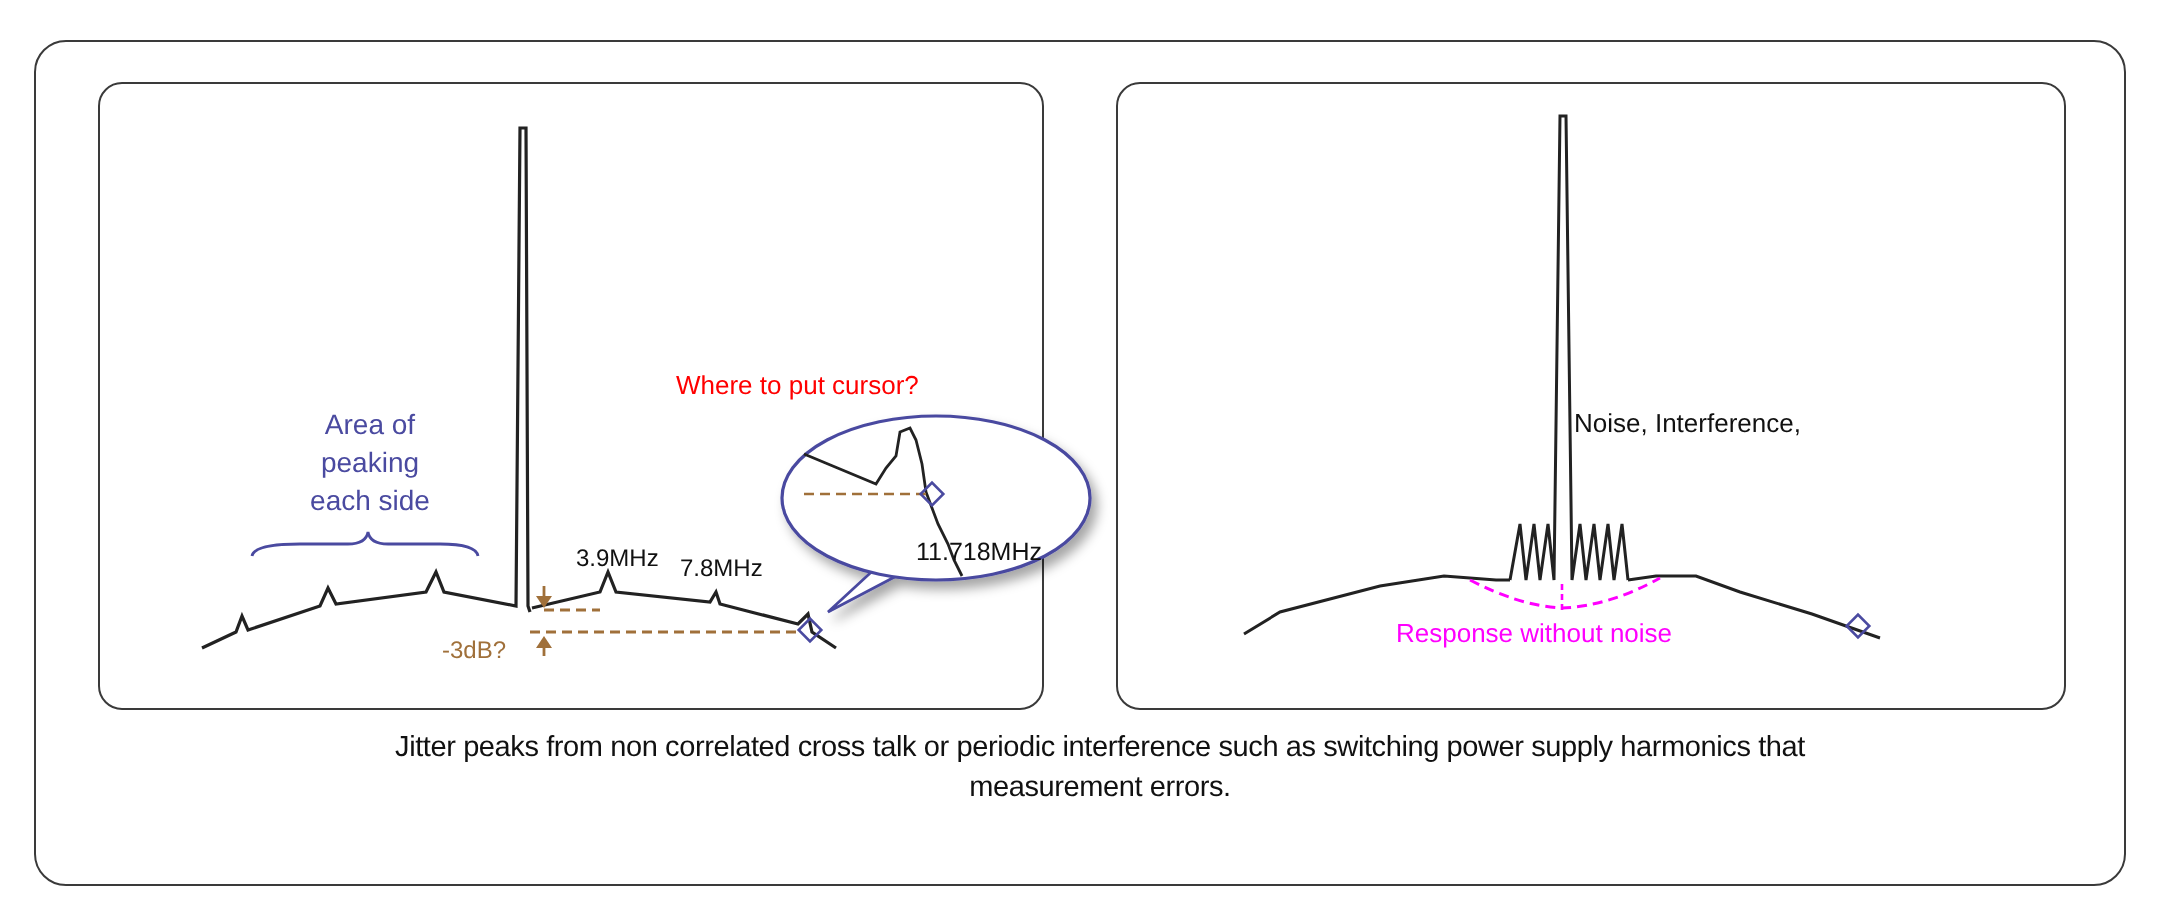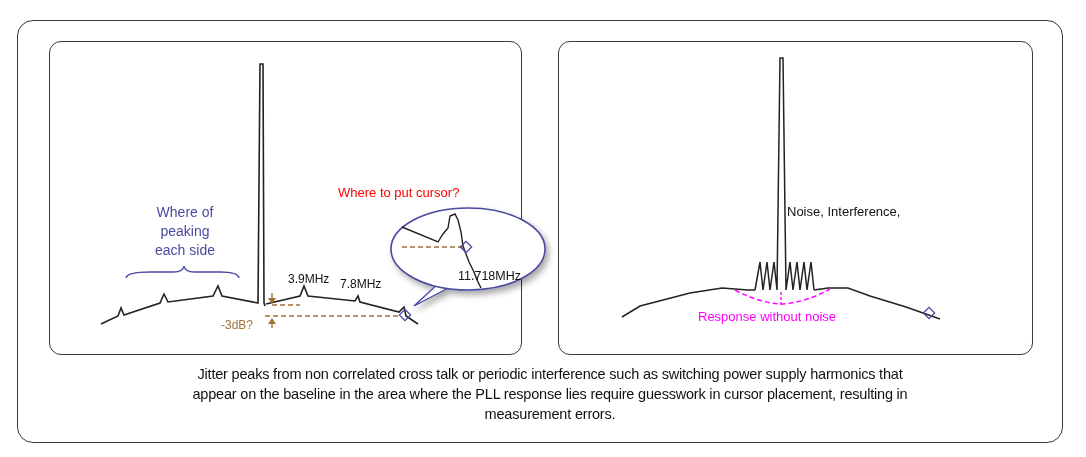--- a/index.html
+++ b/index.html
@@ -67,32 +67,31 @@
     <polyline points="622,317 640,306 690,293 722,288 748,290 755,290"></polyline>
     <polyline points="755,290 760,262 763,290 767,262 770,290 774,262 777,290 780,58 783,58 786,290 790,262 793,290 797,262 800,290 804,262 807,290 811,262 814,290"></polyline>
     <polyline points="814,290 828,288 848,288 870,296 906,307 940,319"></polyline>
   </g>
   <rect x="925" y="309" width="8" height="8" transform="rotate(45 929 313)" fill="none" stroke="#4a4aa0" stroke-width="1.3"></rect>
   <path d="M735,290 Q760,303 781,304 Q805,303 830,289" fill="none" stroke="#ff00ff" stroke-width="1.5" stroke-dasharray="5,3"></path>
   <line x1="781" y1="292" x2="781" y2="305" stroke="#ff00ff" stroke-width="1.3" stroke-dasharray="3,2"></line>
 </svg>
 
 <div class="lbl blue" style="left:148px;top:203px;width:74px;text-align:center;font-size:14px;line-height:19px;white-space:normal;">
-  <div>Where of</div>
+  <div>Area of</div>
   <div>peaking</div>
   <div>each side</div>
 </div>
 <div class="lbl black" style="left:288px;top:272px;font-size:12px;">3.9MHz</div>
 <div class="lbl black" style="left:340px;top:277px;font-size:12px;">7.8MHz</div>
 <div class="lbl red" style="left:338px;top:185px;font-size:13px;">Where to put cursor?</div>
 <div class="lbl black" style="left:458px;top:269px;font-size:12.5px;">11.718MHz</div>
 <div class="lbl brown" style="left:221px;top:318px;font-size:12px;">-3dB?</div>
 
 <div class="lbl black" style="left:787px;top:202px;font-size:13px;line-height:20px;">
   <div>Noise, Interference,</div>
 </div>
 <div class="lbl magenta" style="left:698px;top:309px;font-size:13px;">Response without noise</div>
 
 <div class="caption">
   <div>Jitter peaks from non correlated cross talk or periodic interference such as switching power supply harmonics that</div>
-  <div>appear on the baseline in the area where the PLL response lies require guesswork in cursor placement, resulting in</div>
   <div>measurement errors.</div>
 </div>
 
 </body></html>

